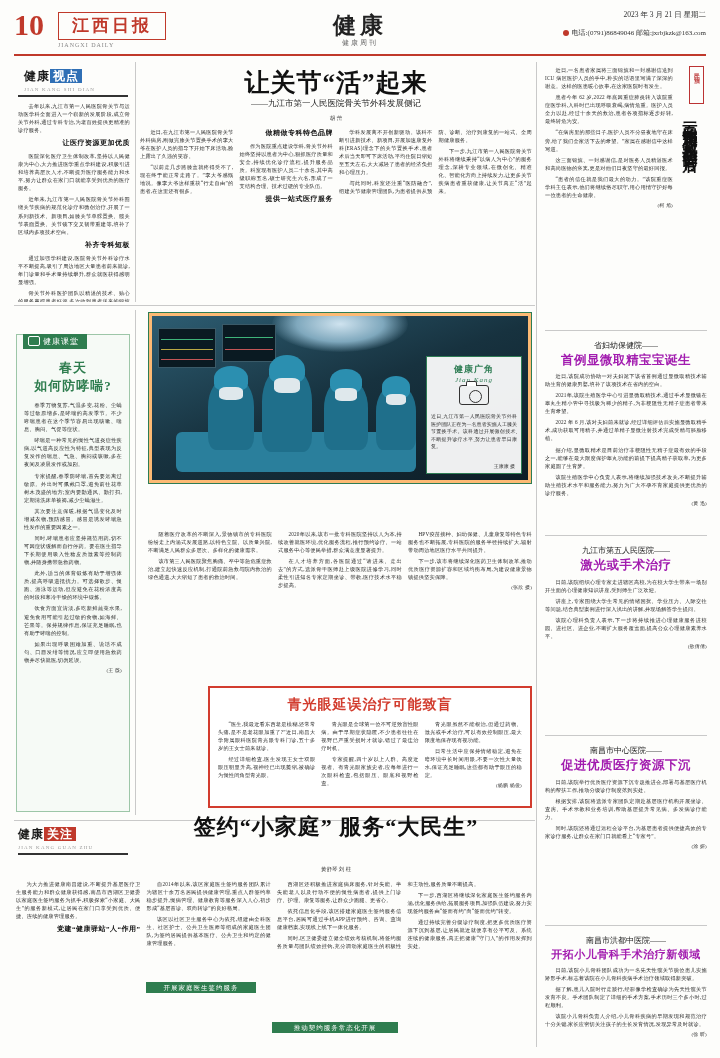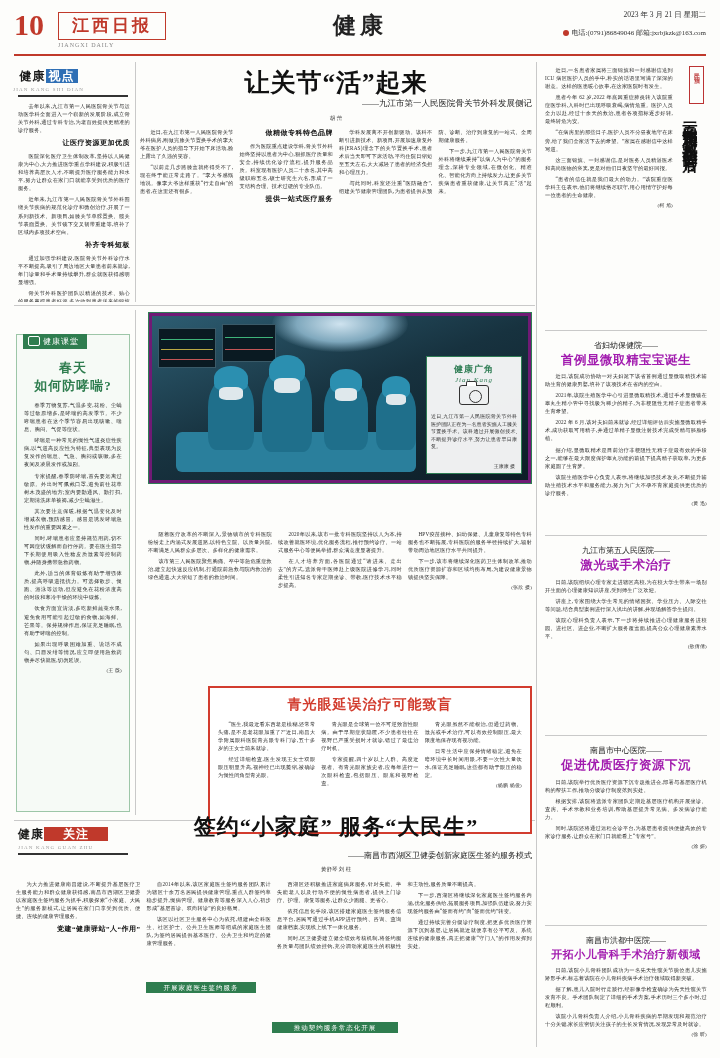--- a/index.html
+++ b/index.html
@@ -131,21 +131,21 @@
     letter-spacing: 1px;
   }
   .brand .zh .hl {
     color: #ffffff;
     background: #2f6fb5;
     padding: 0 3px;
   }
   .brand .zh .hl-red {
     color: #ffffff;
     background: #c0392b;
-    padding: 0 19px;
+    padding: 0 3px;
   }
   .brand .py {
     font-size: 5px;
     color: #999;
     letter-spacing: 1.2px;
     margin-top: 2px;
   }
   .brand-underline {
     position: absolute;
     height: 2px;
@@ -156,37 +156,37 @@
   .lead-title {
     position: absolute;
     text-align: center;
     font-size: 25px;
     font-weight: bold;
     color: #111;
     letter-spacing: 1px;
   }
   .lead-sub {
     position: absolute;
-    text-align: right;
+    text-align: center;
     font-size: 8.5px;
     color: #222;
   }
   .byline {
     font-size: 5.5px;
     text-align: center;
     color: #333;
     margin-bottom: 3px;
   }
 
   
   .photo-frame {
     position: absolute;
     border: 1px solid #2e7d54;
     padding: 3px;
-    background: #701a75;
+    background: #fdba74;
   }
   .photo {
     position: relative;
     width: 100%; height: 100%;
     overflow: hidden;
     background: linear-gradient(160deg, #2d5d72 0%, #17323f 48%, #0d1d26 100%);
   }
   .op-light {
     position: absolute;
     left: 32%; top: -12%;
@@ -365,35 +365,36 @@
 </head>
 <body>
 
 <div class="page">
 
   <div class="masthead">
     <div class="page-number">10</div>
     <div class="paper-name">江西日报</div>
     <div class="paper-sub">JIANGXI DAILY</div>
     <div class="section-title">健康</div>
+    <div class="section-sub">健康周刊</div>
     <div class="head-date">2023 年 3 月 21 日  星期二</div>
     <div class="head-contact"><span class="red-dot"></span><span>电话:(0791)86849046   邮箱:jxrbjkzk@163.com</span></div>
   </div>
 
   <div class="col-rule" style="left:135px; top:62px; height:240px;"></div>
   <div class="col-rule" style="left:536px; top:62px; height:985px;"></div>
   <div class="hrule" style="left:14px; top:305px; width:521px;"></div>
   <div class="hrule" style="left:14px; top:820px; width:521px;"></div>
   <div class="col-rule" style="left:135px; top:310px; height:505px;"></div>
   <div class="hrule" style="left:545px; top:330px; width:162px;"></div>
   <div class="hrule" style="left:545px; top:535px; width:162px;"></div>
   <div class="hrule" style="left:545px; top:735px; width:162px;"></div>
   <div class="hrule" style="left:545px; top:925px; width:162px;"></div>
 
-  <div class="brand" style="left:13px; top:68px;text-align:center;">
+  <div class="brand" style="left:24px; top:68px;">
     <div class="zh"><span>健康</span><span class="hl">视点</span></div>
     <div class="py">JIAN KANG SHI DIAN</div>
   </div>
   <div class="brand-underline" style="left:18px; top:95px; width:110px;"></div>
 
   <div class="body-text" style="position:absolute; left:18px; top:102px; width:112px; height:200px;">
     <p>去年以来,九江市第一人民医院骨关节与运动医学科全面进入一个崭新的发展阶段,成立骨关节外科,通过专科专治,为老百姓提供更精准的诊疗服务。</p>
     <div class="sub-head">让医疗资源更加优质</div>
     <p>医院深化医疗卫生体制改革,坚持以人民健康为中心,大力推进医学重点学科建设,积极引进和培养高层次人才,不断提升医疗服务能力和水平,努力让群众在家门口就能享受到优质的医疗服务。</p>
     <p>近年来,九江市第一人民医院骨关节外科围绕关节疾病的规范化诊疗和微创治疗,开展了一系列新技术、新项目,如膝关节单髁置换、髋关节表面置换、关节镜下交叉韧带重建等,填补了区域内多项技术空白。</p>
@@ -483,41 +484,40 @@
   <div class="body-text col3" style="position:absolute; left:148px; top:530px; width:384px; height:146px;">
     <p>随着医疗改革的不断深入,景德镇市的专科医院纷纷走上内涵式发展道路,以特色立院、以质量兴院,不断满足人民群众多层次、多样化的健康需求。</p>
     <p>该市第三人民医院聚焦胸痛、卒中等急危重症救治,建立起快速反应机制,打通院前急救与院内救治的绿色通道,大大缩短了患者的救治时间。</p>
     <p>2020年以来,该市一批专科医院坚持以人为本,持续改善就医环境,优化服务流程,推行预约诊疗、一站式服务中心等便民举措,群众满意度显著提升。</p>
     <p>在人才培养方面,各医院通过“请进来、走出去”的方式,选派骨干医师赴上级医院进修学习,同时柔性引进知名专家定期坐诊、带教,医疗技术水平稳步提高。</p>
     <p>HPV疫苗接种、妇幼保健、儿童康复等特色专科服务也不断拓展,专科医院的服务半径持续扩大,辐射带动周边地区医疗水平共同提升。</p>
     <p>下一步,该市将继续深化医药卫生体制改革,推动优质医疗资源扩容和区域均衡布局,为建设健康景德镇提供坚实保障。</p>
     <div class="sig">(张欣 摄)</div>
   </div>
 
-  <div class="redbox" style="left:208px; top:686px; width:324px; height:148px;">
+  <div class="redbox" style="left:208px; top:686px; width:324px; height:122px;">
     <div class="rb-title">青光眼延误治疗可能致盲</div>
     <div class="body-text col3" style="padding:0 8px; height:80px;">
       <p>“医生,我最近看东西老是模糊,还常常头痛,是不是老花眼加重了?”近日,南昌大学附属眼科医院青光眼专科门诊,五十多岁的王女士前来就诊。</p>
       <p>经过详细检查,医生发现王女士双眼眼压明显升高,视神经已出现萎缩,被确诊为慢性闭角型青光眼。</p>
       <p>青光眼是全球第一位不可逆致盲性眼病。由于早期症状隐匿,不少患者往往在视野已严重受损时才就诊,错过了最佳治疗时机。</p>
       <p>专家提醒,四十岁以上人群、高度近视者、有青光眼家族史者,应每年进行一次眼科检查,包括眼压、眼底和视野检查。</p>
       <p>青光眼虽然不能根治,但通过药物、激光或手术治疗,可以有效控制眼压,最大限度地保存现有视功能。</p>
       <p>日常生活中应保持情绪稳定,避免在暗环境中长时间用眼,不要一次性大量饮水,保证充足睡眠,这些都有助于眼压的稳定。</p>
       <div class="sig">(杨鹏  杨俊)</div>
     </div>
   </div>
 
   <div class="brand" style="left:18px; top:826px;">
     <div class="zh"><span>健康</span><span class="hl-red">关注</span></div>
     <div class="py">JIAN KANG GUAN ZHU</div>
   </div>
   <div class="brand-underline" style="left:18px; top:853px; width:110px;"></div>
 
   <div class="lead-title" style="left:140px; top:812px; width:392px; font-size:22px;">签约“小家庭”    服务“大民生”</div>
-  <div class="lead-sub" style="left:140px; top:850px; width:392px; font-size:8px;">——南昌市西湖区卫健委创新家庭医生签约服务模式</div>
   <div class="byline" style="position:absolute; left:140px; top:866px; width:392px;">黄舒琴  刘  柱</div>
 
   <div class="body-text col4" style="position:absolute; left:16px; top:880px; width:516px; height:166px;">
     <p>为大力推进健康南昌建设,不断提升基层医疗卫生服务能力和群众健康获得感,南昌市西湖区卫健委以家庭医生签约服务为抓手,积极探索“小家庭、大民生”的服务新模式,让居民在家门口享受到优质、便捷、连续的健康管理服务。</p>
     <div class="sub-head">党建“健康驿站”人“作用”</div>
     <p>自2014年以来,该区家庭医生签约服务团队累计为辖区十余万名居民提供健康管理,重点人群签约率稳步提升,慢病管理、健康教育等服务深入人心,初步形成“基层首诊、双向转诊”的良好格局。</p>
     <p>该区以社区卫生服务中心为依托,组建由全科医生、社区护士、公共卫生医师等组成的家庭医生团队,为签约居民提供基本医疗、公共卫生和约定的健康管理服务。</p>
     <p>西湖区还积极推进家庭病床服务,针对失能、半失能老人以及行动不便的慢性病患者,提供上门诊疗、护理、康复等服务,让群众少跑腿、更省心。</p>
     <p>依托信息化手段,该区搭建家庭医生签约服务信息平台,居民可通过手机APP进行预约、咨询、查询健康档案,实现线上线下一体化服务。</p>
     <p>同时,区卫健委建立健全绩效考核机制,将签约服务质量与团队绩效挂钩,充分调动家庭医生的积极性和主动性,服务质量不断提高。</p>

